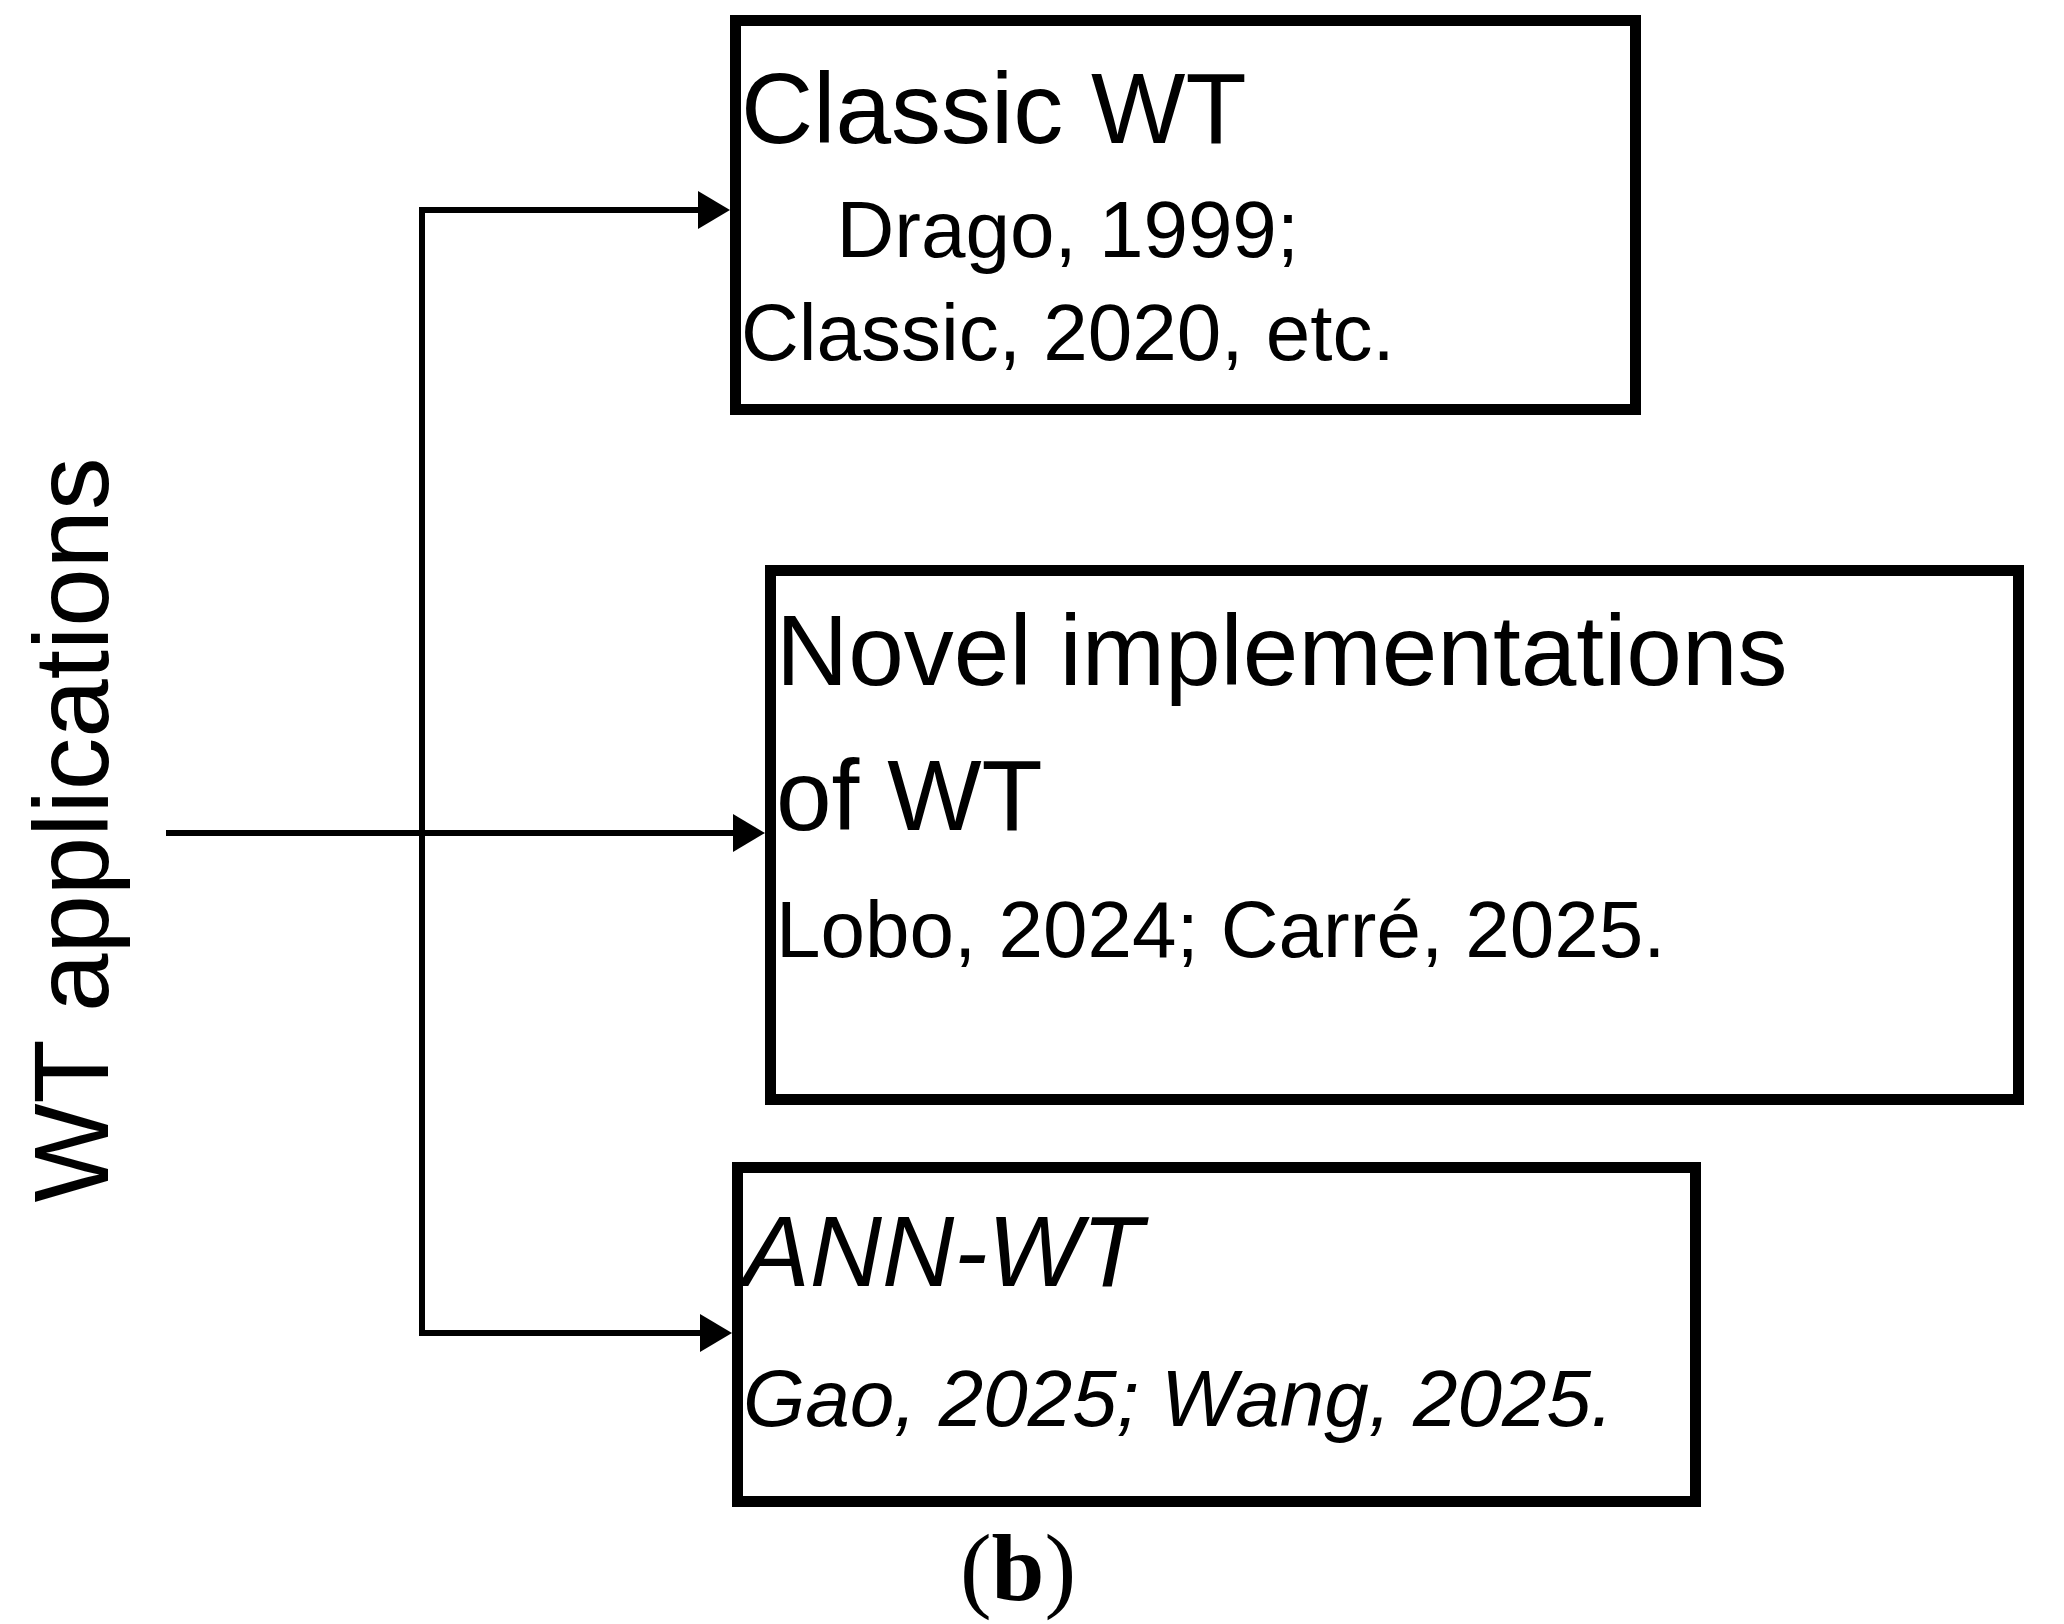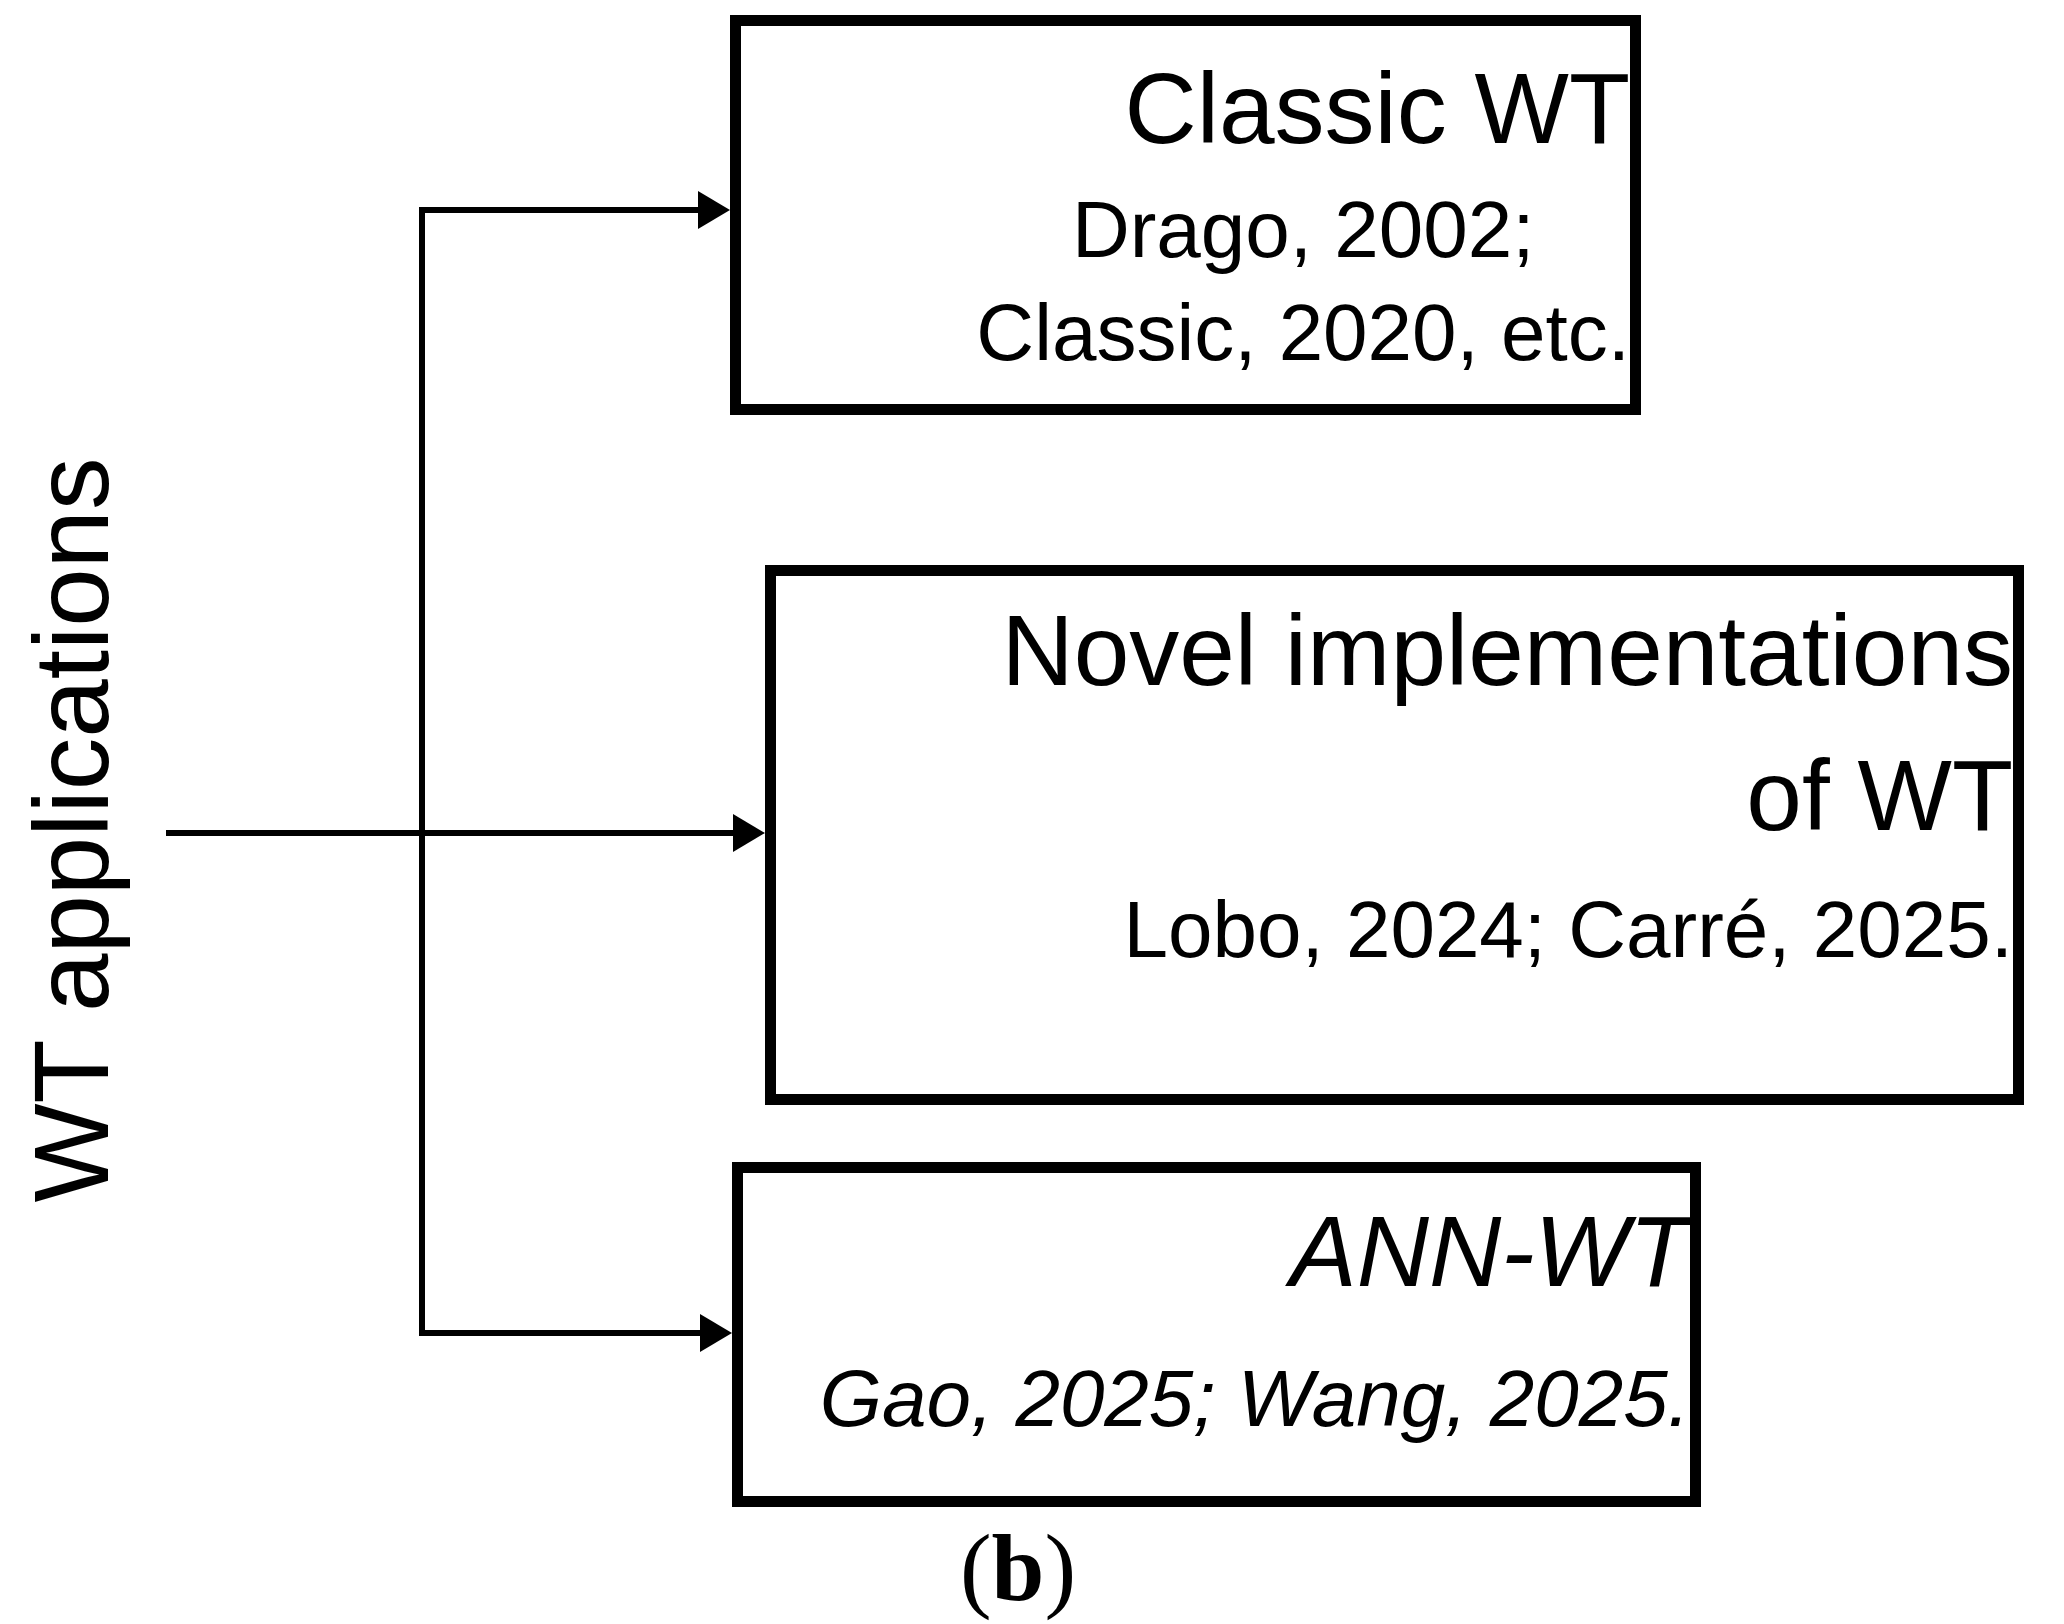--- a/index.html
+++ b/index.html
@@ -38,21 +38,21 @@
     white-space: nowrap;
     color: #000000;
   }
   .node-box {
     position: absolute;
     box-sizing: border-box;
     border: 11px solid #000000;
     background: #ffffff;
     display: flex;
     flex-direction: column;
-    align-items: flex-end;
+    align-items: flex-start;
     text-align: center;
   }
   #box-classic-wt {
     left: 730px;
     top: 15px;
     width: 911px;
     height: 400px;
     padding-top: 22px;
   }
   #box-novel-implementations {
@@ -127,21 +127,21 @@
     <polygon points="730,210 698,191 698,229" fill="#000000"></polygon>
     <polygon points="765,833 733,814 733,852" fill="#000000"></polygon>
     <polygon points="732,1333 700,1314 700,1352" fill="#000000"></polygon>
   </svg>
 
   <div class="root-label">WT applications</div>
 
   <div class="node-box" id="box-classic-wt">
     <div class="box-title">Classic WT</div>
     <div class="citation-block">
-      <div class="box-citation">Drago, 2002;</div>
+      <div class="box-citation">Drago, 1999;</div>
       <div class="box-citation">Classic, 2020, etc.</div>
     </div>
   </div>
 
   <div class="node-box" id="box-novel-implementations">
     <div class="box-title">Novel implementations</div>
     <div class="box-title">of WT</div>
     <div class="citation-block">
       <div class="box-citation">Lobo, 2024; Carré, 2025.</div>
     </div>

